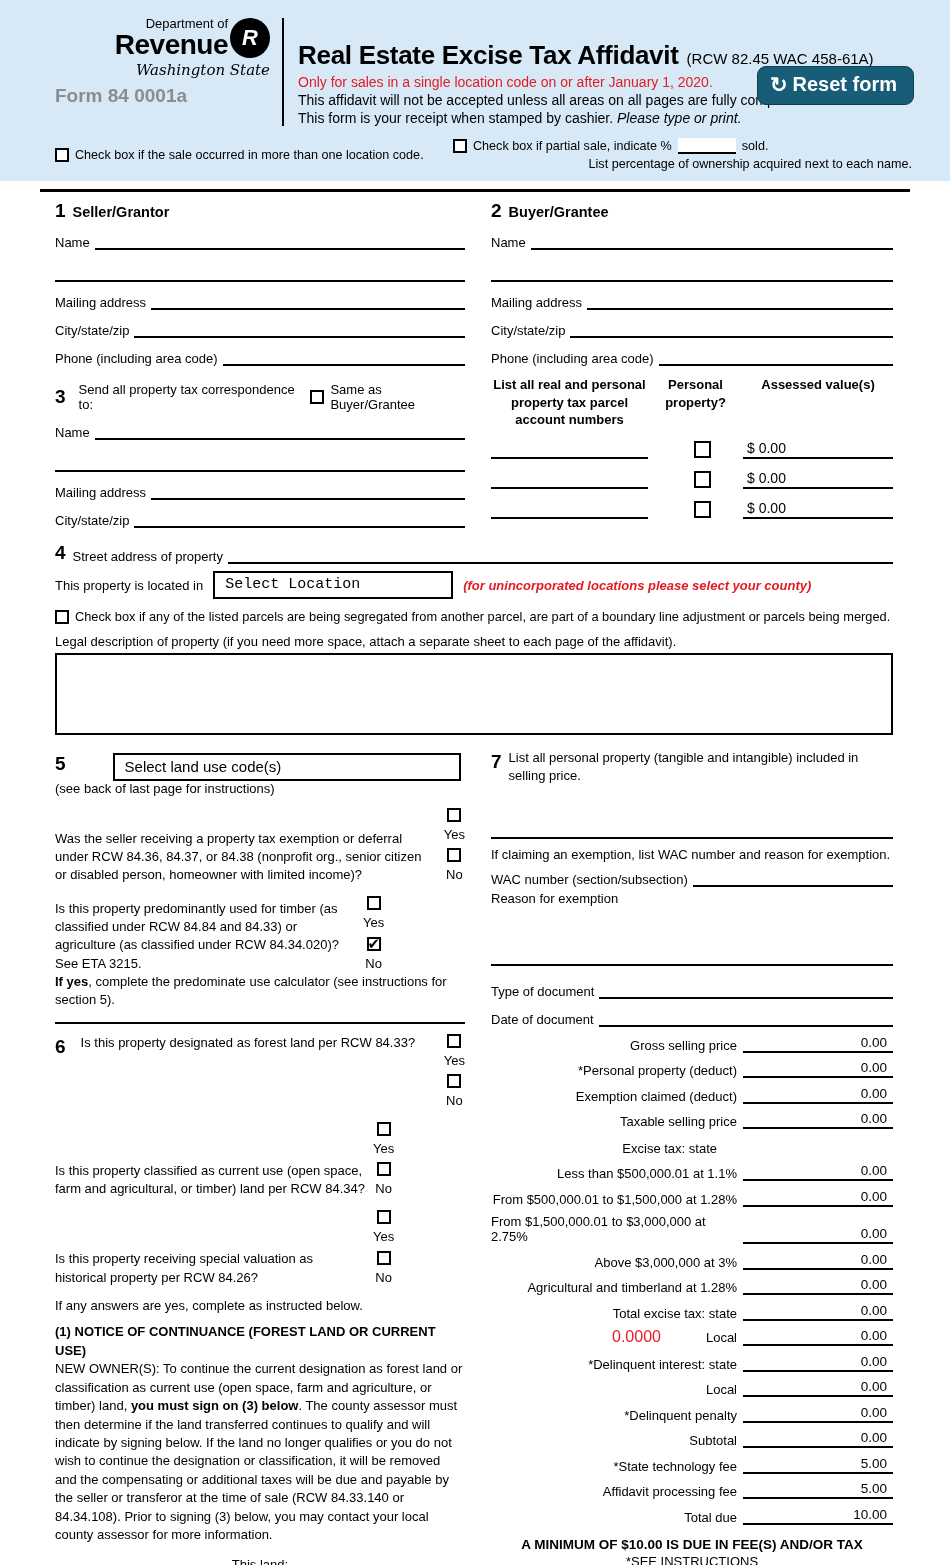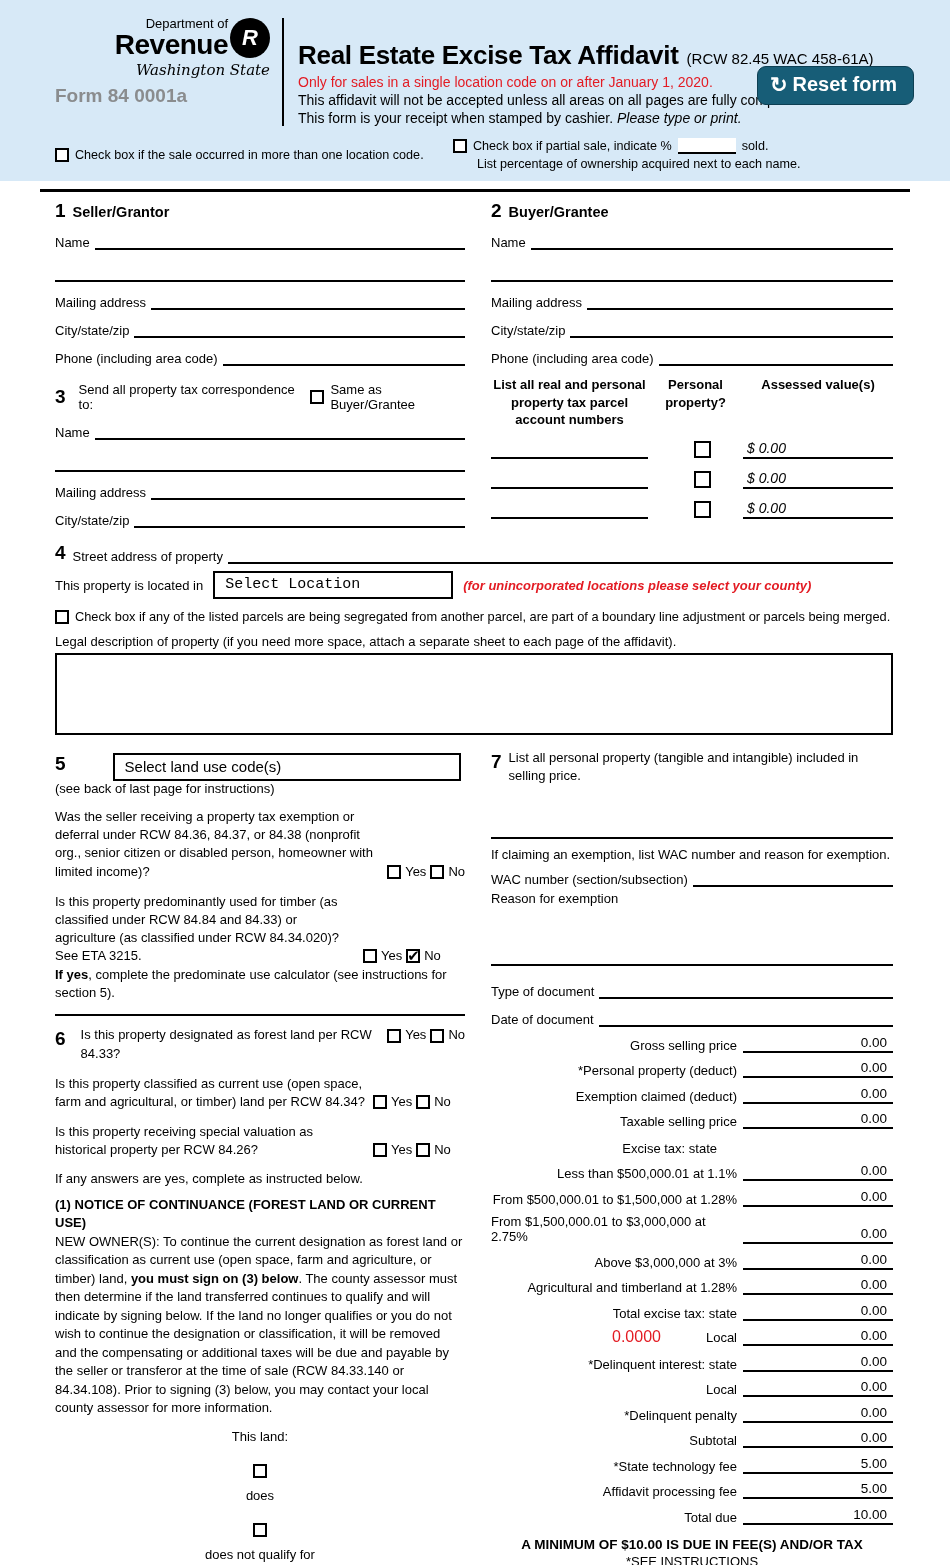--- a/index.html
+++ b/index.html
@@ -30,52 +30,52 @@
   .reset-btn { position:absolute; top:66px; right:36px; background:var(--teal,#175d77);
                color:#fff; font-family:"Liberation Sans",sans-serif; font-size:20px; font-weight:bold;
                border:1px solid #0d3f53; border-radius:9px; padding:6px 16px 8px 12px;
                display:flex; align-items:center; gap:5px; cursor:pointer; }
   .reset-icon { font-size:21px; font-weight:bold; line-height:1; }
   .checks-row { display:flex; margin-top:12px; font-size:12.6px; }
   .check-left { width:398px; flex:none; display:flex; align-items:center; gap:6px; }
   .check-right { flex:1; }
   .pline1 { display:flex; align-items:center; gap:6px; }
   .pct-input { display:inline-block; width:58px; height:16px; background:#fff; border-bottom:2px solid #000; }
-  .pline2 { margin-left:24px; margin-top:3px; }
+  .pline2 { margin-left:24px; margin-top:3px;text-align:right; }
 
   
   .cb { width:14px; height:14px; border:2px solid #000; background:#fff; display:inline-block;
         position:relative; flex:none; vertical-align:-2px; }
   .cb.big { width:17px; height:17px; }
   .cb.checked::after { content:"\2714"; position:absolute; left:-1px; top:-6px; font-size:15px; color:#000; }
   .rule { border-top:3px solid #000; margin:8px 40px 0; }
   .rule2 { border-top:2px solid #000; }
   .frow { display:flex; align-items:flex-end; margin-top:9px; min-height:19px; }
   .flabel { margin-right:5px; white-space:nowrap; }
   .fline { flex:1; border-bottom:2px solid #000; height:1em; }
   .dashline { flex:1; height:12px;
       background-image:repeating-linear-gradient(90deg,#555 0 9px, transparent 9px 14px);
       background-position:0 bottom; background-size:100% 2px; background-repeat:no-repeat; }
   .two-col { display:flex; gap:26px; padding:0 57px 0 55px; }
   .col-l { width:410px; flex:none; }
   .col-r { flex:1; }
   .secnum { font-size:19px; font-weight:bold; margin-right:7px; }
   .sechead { display:flex; align-items:baseline; }
   .sectitle { font-size:14.5px; font-weight:bold; }
-  .yn { display:inline-flex; align-items:center; gap:4px; white-space:nowrap; }
+  .yn { display:inline-flex; align-items:center; gap:4px; white-space:nowrap;flex-direction:column; }
   .qrow { display:flex; align-items:flex-end; gap:8px; margin-top:12px; line-height:1.4; }
   .qrow .qtext { flex:1; }
 
   
   .ptab-head { display:flex; margin-top:10px; font-weight:bold; text-align:center; line-height:1.35; }
   .ptab-c1 { flex:1; } .ptab-c2 { width:95px; flex:none; } .ptab-c3 { width:150px; flex:none; }
   .ptab-row { display:flex; align-items:flex-end; margin-top:9px; min-height:21px; }
   .ptab-line { flex:1; border-bottom:2px solid #000; height:1em; margin-right:14px; }
   .ptab-cbcell { width:81px; flex:none; text-align:center; }
-  .ptab-val { width:150px; flex:none; border-bottom:2px solid #000; font-size:14px; padding:0 2px 1px 4px;font-style:italic; }
+  .ptab-val { width:150px; flex:none; border-bottom:2px solid #000; font-size:14px; padding:0 2px 1px 4px; }
 
   
   .sec4 { padding:0 57px 0 55px; }
   .located-row { display:flex; align-items:center; gap:10px; margin-top:7px; }
   .select-box { border:2.5px solid #000; background:#fff; font-size:15px; padding:3px 10px 4px; }
   .loc-box { width:240px;font-family:Liberation Mono, monospace; }
   .county-note { color:var(--red,#e31b23); font-weight:bold; font-style:italic; font-size:13px; }
   .cb-line { display:flex; align-items:center; gap:6px; margin-top:10px; font-size:12.8px; }
   .legal-label { margin-top:10px; }
   .legal-box { border:2px solid #000; height:82px; margin-top:4px; background:#fff; }

